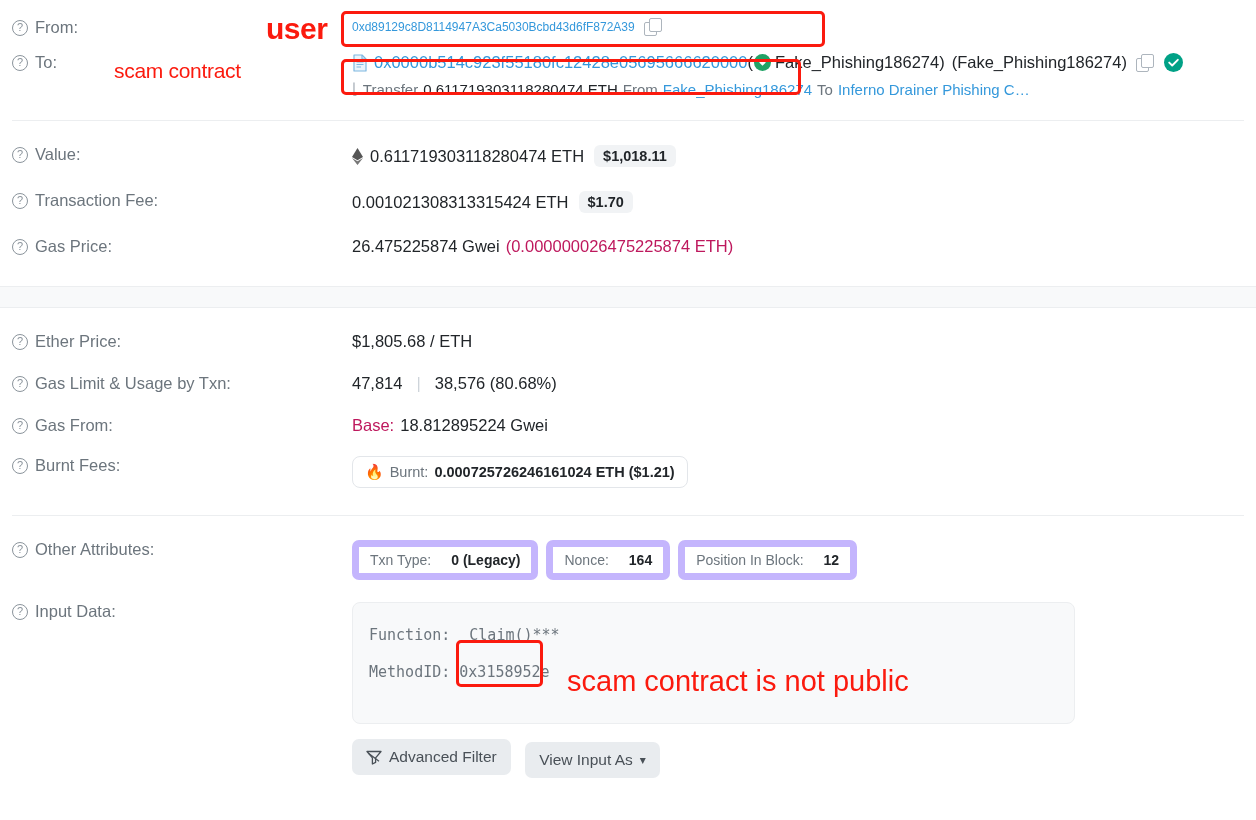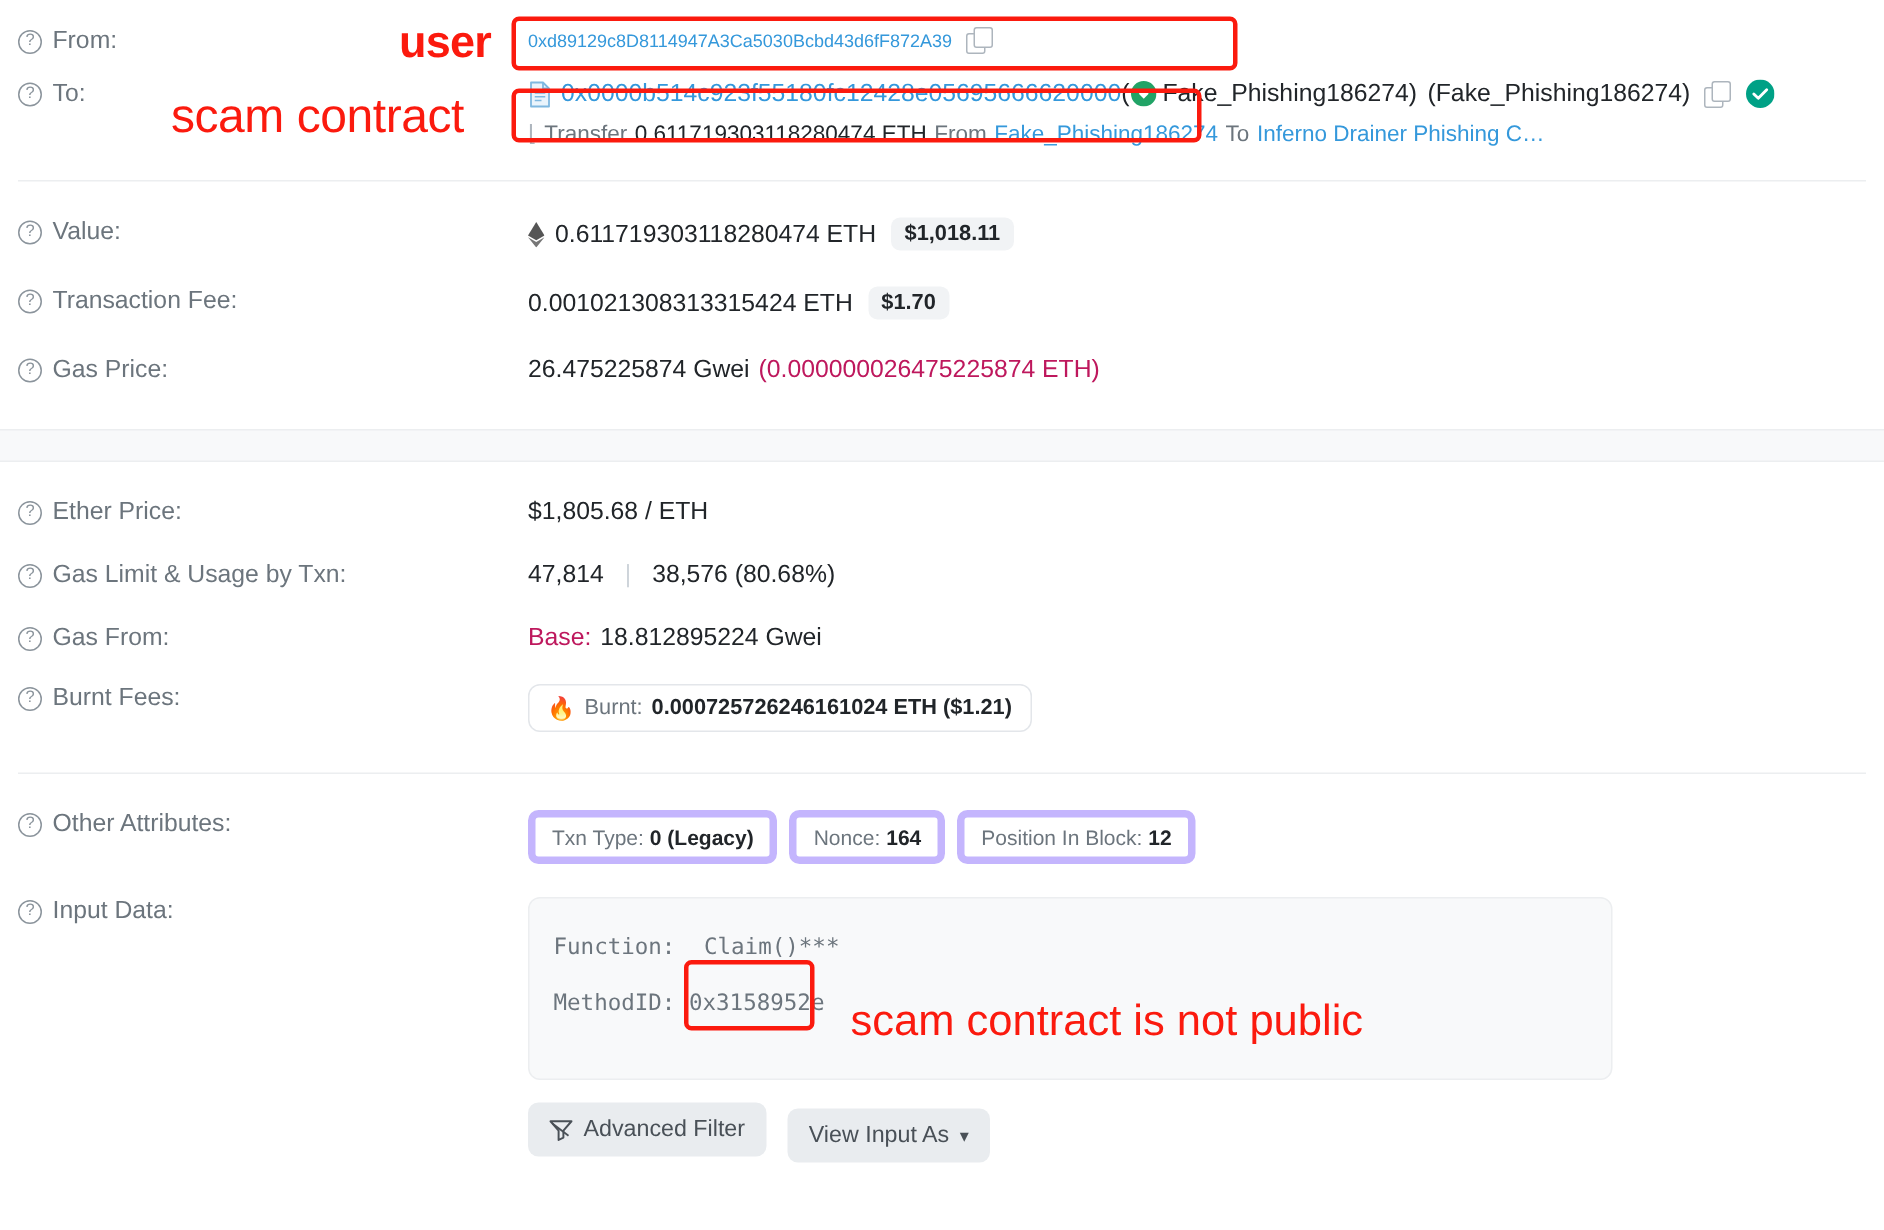--- a/index.html
+++ b/index.html
@@ -36,25 +36,25 @@
 
   
   .pill {
     display: inline-flex; align-items: center;
     background: #f1f3f5; border-radius: 6px;
     padding: 3px 9px; font-size: 14.5px; font-weight: bold;
     color: #212529; margin-left: 10px;
   }
   .attr {
     display: inline-flex; align-items: center;
-    border: 5px solid #c4b5fd; border-radius: 7px;
+    border: 7px solid #c4b5fd; border-radius: 7px;
     padding: 5px 11px; font-size: 14px; color: #6c757d;
     margin-right: 8px; background: #fff;
   }
-  .attr b { color: #212529; margin-left: 4px; font-weight: bold; }
+  .attr b { color: #212529; margin-left: 20px; font-weight: bold; }
   .burnt {
     display: inline-flex; align-items: center; gap: 6px;
     border: 1px solid #e3e6ea; border-radius: 8px;
     padding: 6px 12px; font-size: 14.5px; color: #6c757d; background: #fff;
   }
   .burnt b { color: #212529; font-weight: bold; }
 
   
   .divider { height: 1px; background: #eceef0; margin: 0 12px; }
   .band { height: 22px; background: #f8f9fa; border-top: 1px solid #eceef0; border-bottom: 1px solid #eceef0; }
@@ -285,16 +285,16 @@
         </button>
       </div>
     </div>
   </div>
 
   <div class="redbox" style="left:341px; top:11px; width:484px; height:36px;"></div>
   <div class="redbox" style="left:341px; top:59px; width:460px; height:36px;"></div>
   <div class="redbox" style="left:456px; top:640px; width:87px; height:47px;"></div>
 
   <div class="ann" style="left:266px; top:12px; font-size:30px; font-weight:bold; letter-spacing:-0.5px;">user</div>
-  <div class="ann" style="left:114px; top:59px; font-size:32px; letter-spacing:-0.3px;">scam contract</div>
+  <div class="ann" style="left:114px; top:59px; font-size:21px; letter-spacing:-0.3px;">scam contract</div>
   <div class="ann" style="left:567px; top:665px; font-size:29px;">scam contract is not public</div>
 
 </div>
 
 </body></html>

